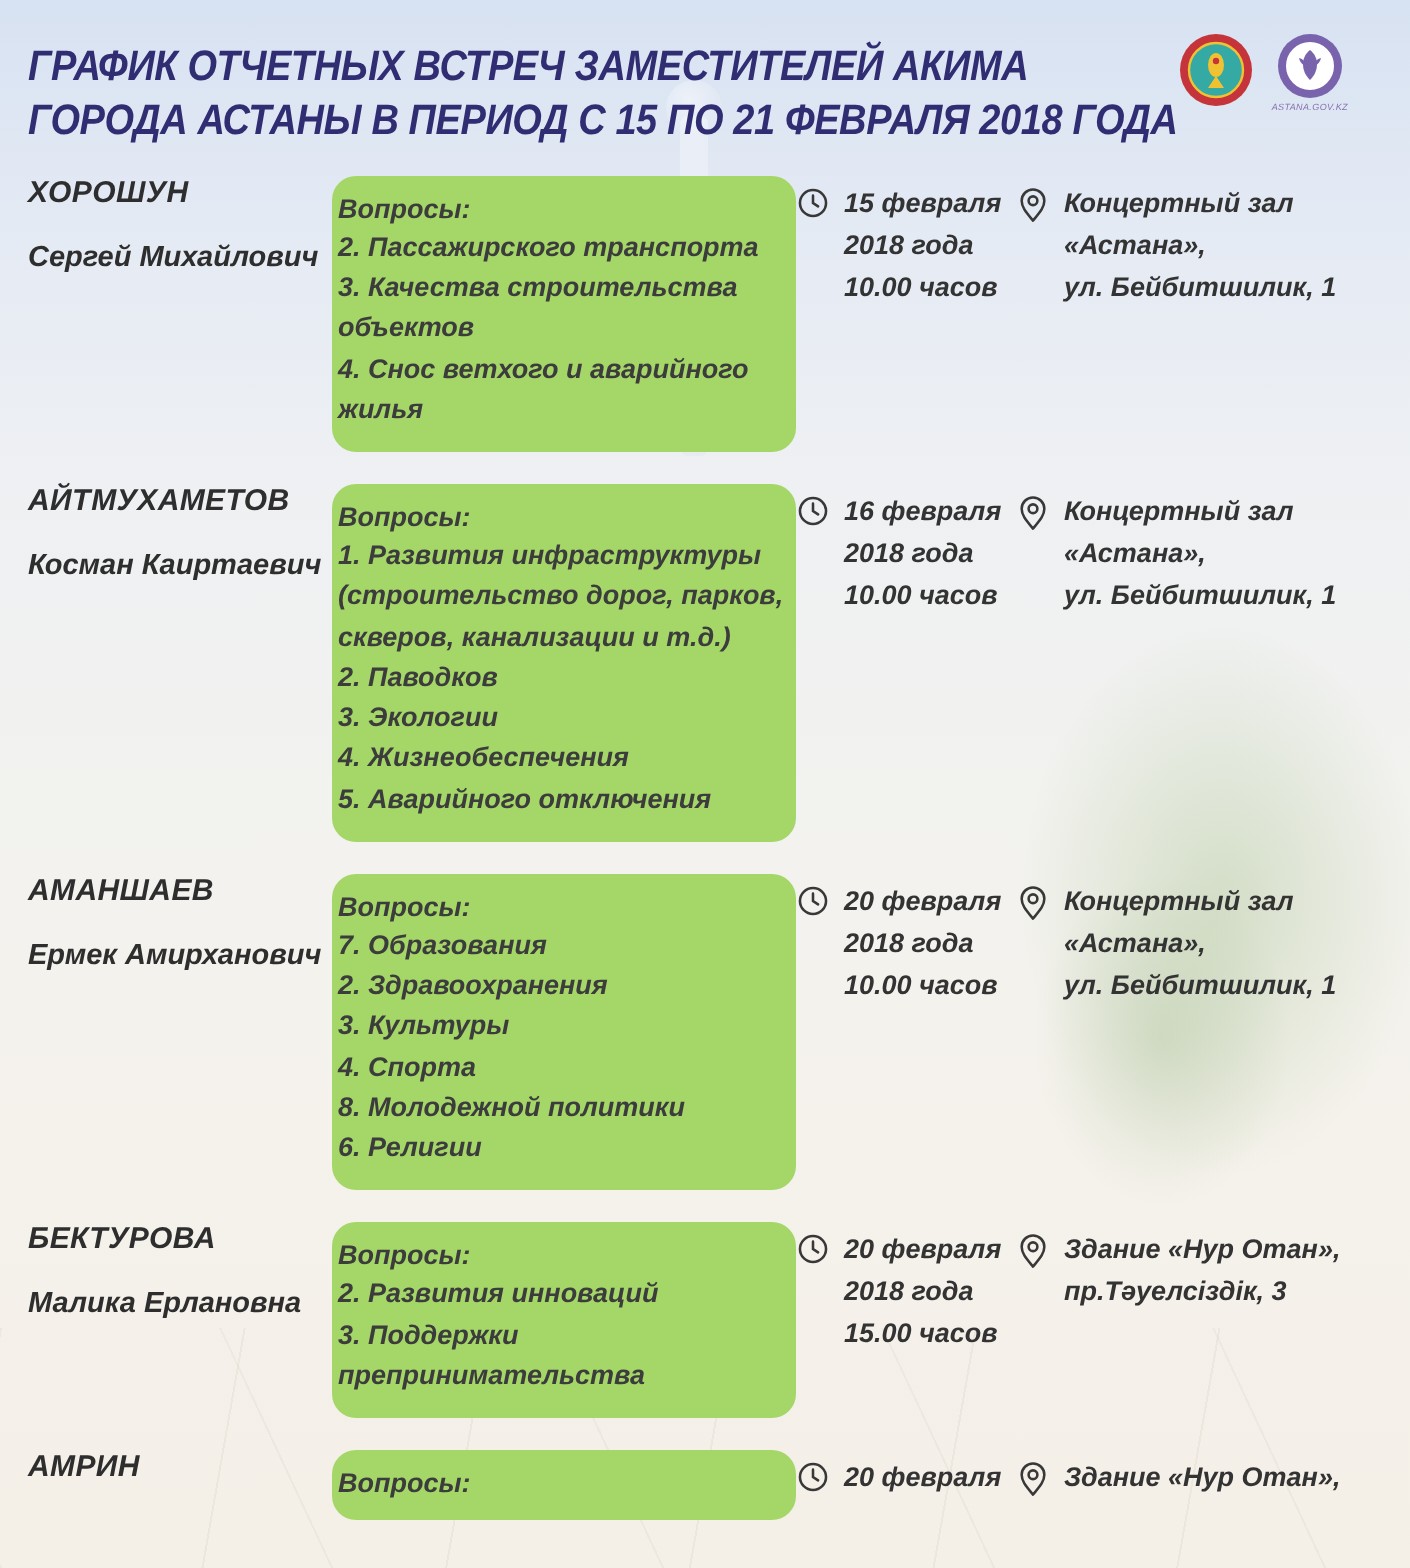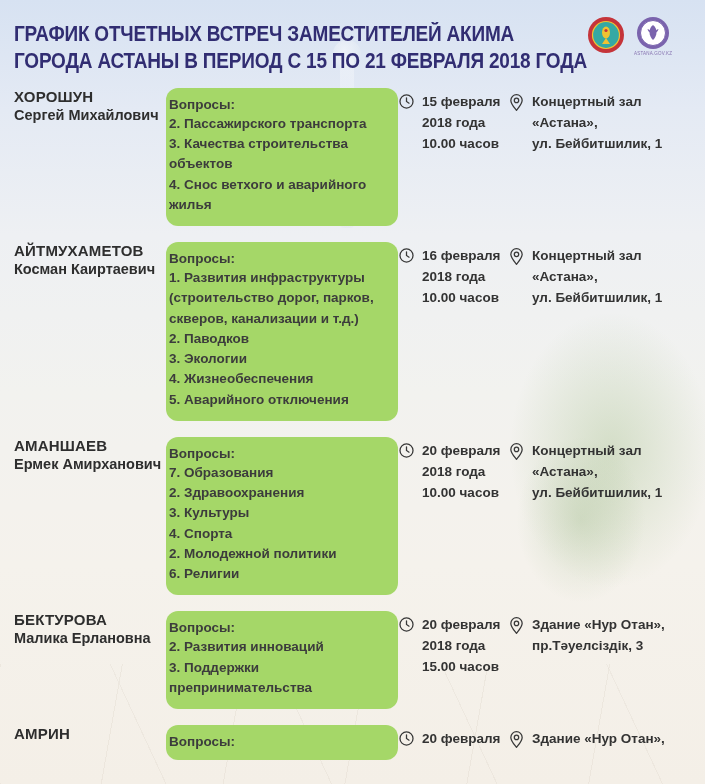--- a/index.html
+++ b/index.html
@@ -2,21 +2,21 @@
 <html><head>
 <meta charset="utf-8">
 <style>
   html,body{margin:0;padding:0;}
   body{
     width:705px;height:784px;overflow:hidden;
     font-family:"Liberation Sans","DejaVu Sans",sans-serif;
     position:relative;
     background:linear-gradient(180deg,#d7e2f2 0%,#e4eaf4 14%,#eef0f3 30%,#f2f2ef 50%,#f5f2ec 72%,#f4efe7 100%);
   }
-  .poster{position:relative;width:681px;height:784px;}
+  .poster{position:relative;width:681px;height:784px;font-style:italic;}
   
   .bg{position:absolute;inset:0;pointer-events:none;}
   .bg .tower{position:absolute;left:340px;top:58px;width:14px;height:170px;
     background:linear-gradient(180deg,rgba(255,255,255,.55),rgba(200,210,225,.25));
     border-radius:4px;opacity:.6;}
   .bg .tower-ball{position:absolute;left:333px;top:40px;width:28px;height:28px;border-radius:50%;
     background:radial-gradient(circle at 40% 35%,rgba(255,255,255,.8),rgba(205,215,230,.3));opacity:.6;}
   .bg .greens{position:absolute;right:-40px;top:300px;width:220px;height:300px;border-radius:50%;
     background:radial-gradient(ellipse at center,rgba(140,175,110,.30),rgba(140,175,110,0) 65%);}
   .bg .greens2{position:absolute;right:30px;top:430px;width:140px;height:180px;border-radius:50%;
@@ -32,21 +32,21 @@
   h1{margin:0;font-size:19px;line-height:1.42;font-weight:800;letter-spacing:-.2px;color:#312d72;}
   h1 .t-line{display:block;white-space:nowrap;transform:scaleY(1.12);transform-origin:left top;}
   .logos{display:flex;gap:9px;align-items:flex-start;margin-top:-4px;}
   .logo-wrap{display:flex;flex-direction:column;align-items:center;}
   .gov-caption{font-size:4.5px;color:#8672b0;margin-top:1px;letter-spacing:.2px;}
   
   .rows{position:relative;}
   .row{display:grid;grid-template-columns:152px 232px 110px 1fr;
     padding:0 6px 0 14px;margin-bottom:16px;}
   .surname{font-size:15px;font-weight:700;color:#2e2e2e;letter-spacing:.2px;}
-  .given{font-size:14.5px;font-weight:700;color:#2e2e2e;margin-top:2px;}
+  .given{font-size:14.5px;font-weight:700;color:#2e2e2e;margin-top:16px;}
   .box{background:#a5d768;border-radius:12px;padding:9px 3px 11px;color:#3c3c3c;}
   .topics-label{font-size:13.5px;font-weight:700;}
   ul.topics{list-style:none;margin:2px 0 0;padding:0;}
   ul.topics li{font-size:13.5px;font-weight:600;line-height:1.5;}
   .when,.where{display:flex;gap:7px;align-items:flex-start;padding-top:4px;}
   .when-lines div,.where-lines div{font-size:13.5px;font-weight:700;color:#333;line-height:1.55;}
   .icon{flex:0 0 auto;display:inline-flex;margin-top:1px;}
   .icon svg{display:block;}
 </style>
 </head>
@@ -178,21 +178,21 @@
         <div class="surname">АМАНШАЕВ</div>
         <div class="given">Ермек Амирханович</div>
       </div>
       <div class="col box">
         <div class="topics-label">Вопросы:</div>
         <ul class="topics">
             <li>7. Образования</li>
             <li>2. Здравоохранения</li>
             <li>3. Культуры</li>
             <li>4. Спорта</li>
-            <li>2. Молодежной политики</li>
+            <li>8. Молодежной политики</li>
             <li>6. Религии</li>
           </ul>
       </div>
       <div class="col when">
         <span class="icon">
           <svg width="17" height="17" viewBox="0 0 24 24" fill="none" stroke="#383838" stroke-width="1.8" stroke-linecap="round">
             <circle cx="12" cy="12" r="9.2"></circle>
             <path d="M12 6.8V12l3.6 2.4"></path>
           </svg>
         </span>

